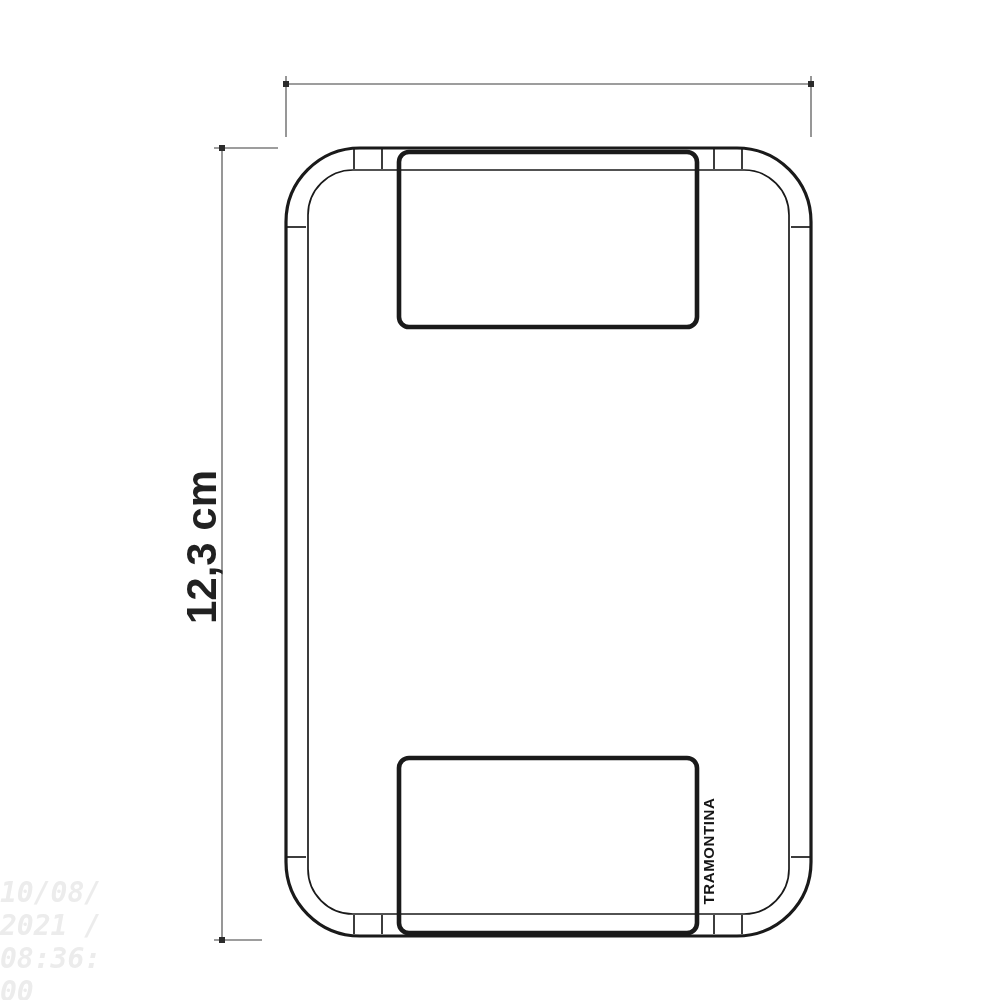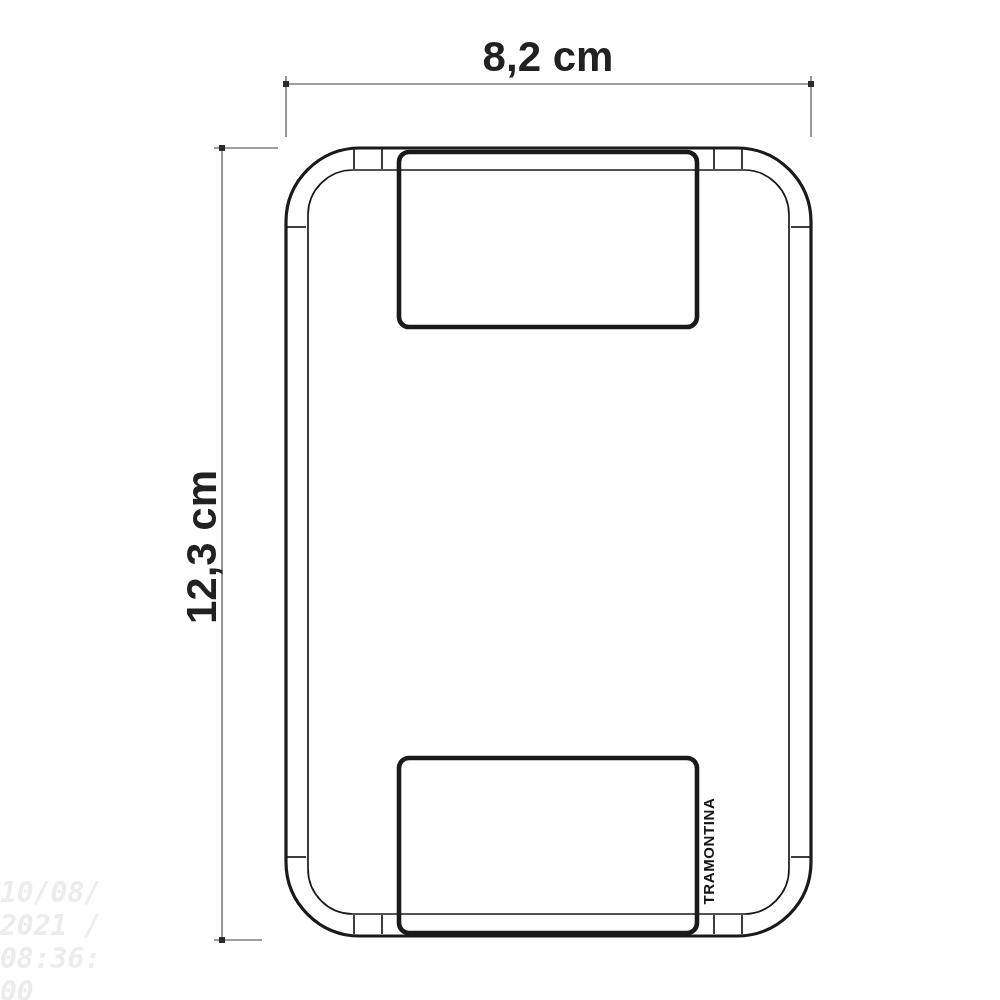--- a/index.html
+++ b/index.html
@@ -95,21 +95,20 @@
 
         <line x1="287" y1="227" x2="306" y2="227"></line>
         <line x1="287" y1="857" x2="306" y2="857"></line>
 
         <line x1="791" y1="227" x2="810" y2="227"></line>
         <line x1="791" y1="857" x2="810" y2="857"></line>
       </g>
     </g>
   </svg>
 
-  <div class="dim-label dim-w">8,2 cm</div>
 
   <div class="dim-label dim-h">12,3 cm</div>
 
   <div class="brand">TRAMONTINA</div>
 
   <div class="watermark">
     <div>10/08/</div>
     <div>2021 /</div>
     <div>08:36:</div>
     <div>00</div>

